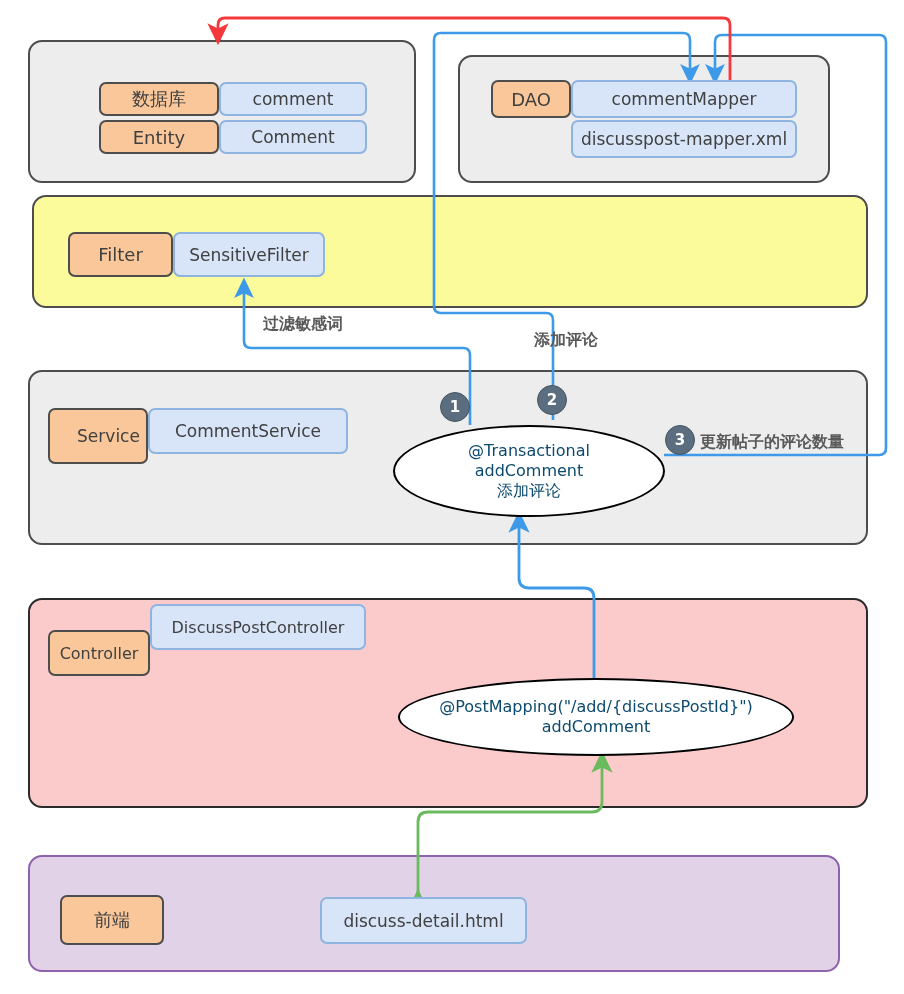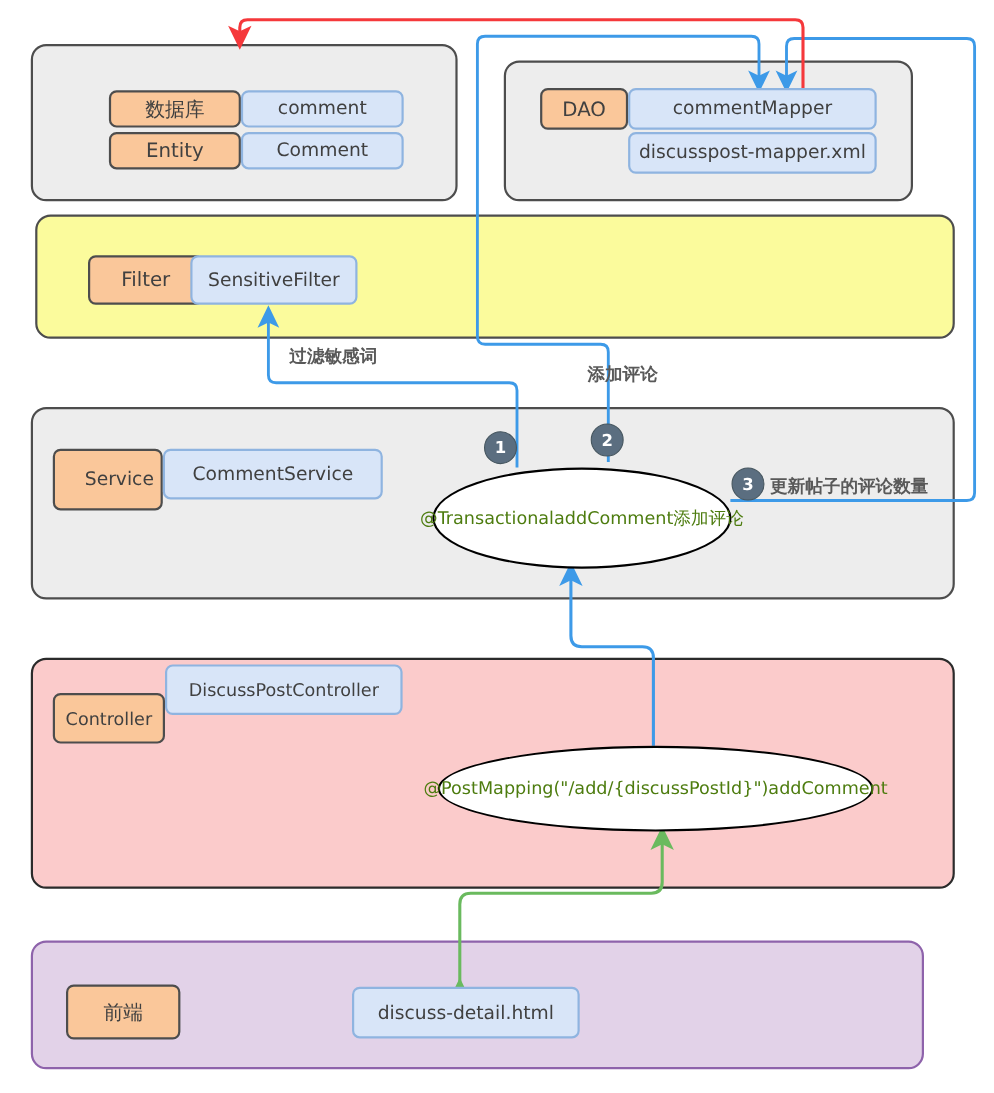--- a/index.html
+++ b/index.html
@@ -35,41 +35,41 @@
   .c-db-val   {left:219px; top:82px;  width:148px; height:34px; font-size:17px;}
   .c-ent-tag  {left:99px;  top:120px; width:120px; height:34px; font-size:18px;}
   .c-ent-val  {left:219px; top:120px; width:148px; height:34px; font-size:17px;}
 
   
   .c-dao-tag  {left:491px; top:80px;  width:80px;  height:38px; font-size:18px;}
   .c-dao-val1 {left:571px; top:80px;  width:226px; height:38px; font-size:17px;}
   .c-dao-val2 {left:571px; top:120px; width:226px; height:38px; font-size:17px;}
 
   
-  .c-flt-tag  {left:68px;  top:232px; width:105px; height:45px; font-size:18px;margin-left:12px;}
+  .c-flt-tag  {left:68px;  top:232px; width:105px; height:45px; font-size:18px;}
   .c-flt-val  {left:173px; top:232px; width:152px; height:45px; font-size:17px;}
 
   
   .c-svc-tag  {left:48px;  top:408px; width:100px; height:56px; font-size:17px;padding-left:21px;}
   .c-svc-val  {left:148px; top:408px; width:200px; height:46px; font-size:17px;}
 
   
   .c-ctl-tag  {left:48px;  top:630px; width:102px; height:46px; font-size:16px;}
   .c-ctl-val  {left:150px; top:604px; width:216px; height:46px; font-size:16px;}
 
   
   .c-fe-tag   {left:60px;  top:895px; width:104px; height:50px; font-size:18px;}
   .c-fe-val   {left:320px; top:897px; width:207px; height:47px; font-size:17px; border:2px solid #5a85c4;}
 
   
   .ellipse{
     position:absolute;box-sizing:border-box;
     border:2.5px solid #000;background:#ffffff;border-radius:50%;
-    display:flex;flex-direction:row;align-items:center;justify-content:center;
-    text-align:center;color:#4d7c0f;line-height:1.24;white-space:nowrap;
+    display:flex;flex-direction:column;align-items:center;justify-content:center;
+    text-align:center;color:#0c4a6e;line-height:1.24;white-space:nowrap;
   }
   .ell-service{left:393px; top:425px; width:272px; height:92px; font-size:16px;}
   .ell-ctrl   {left:398px; top:678px; width:396px; height:78px; font-size:16px;}
 
   
   .badge{
     position:absolute;width:30px;height:30px;border-radius:50%;
     background:#5b6e80;border:1px solid #46565f;
     color:#ffffff;font-size:15px;font-weight:bold;
     display:flex;align-items:center;justify-content:center;

